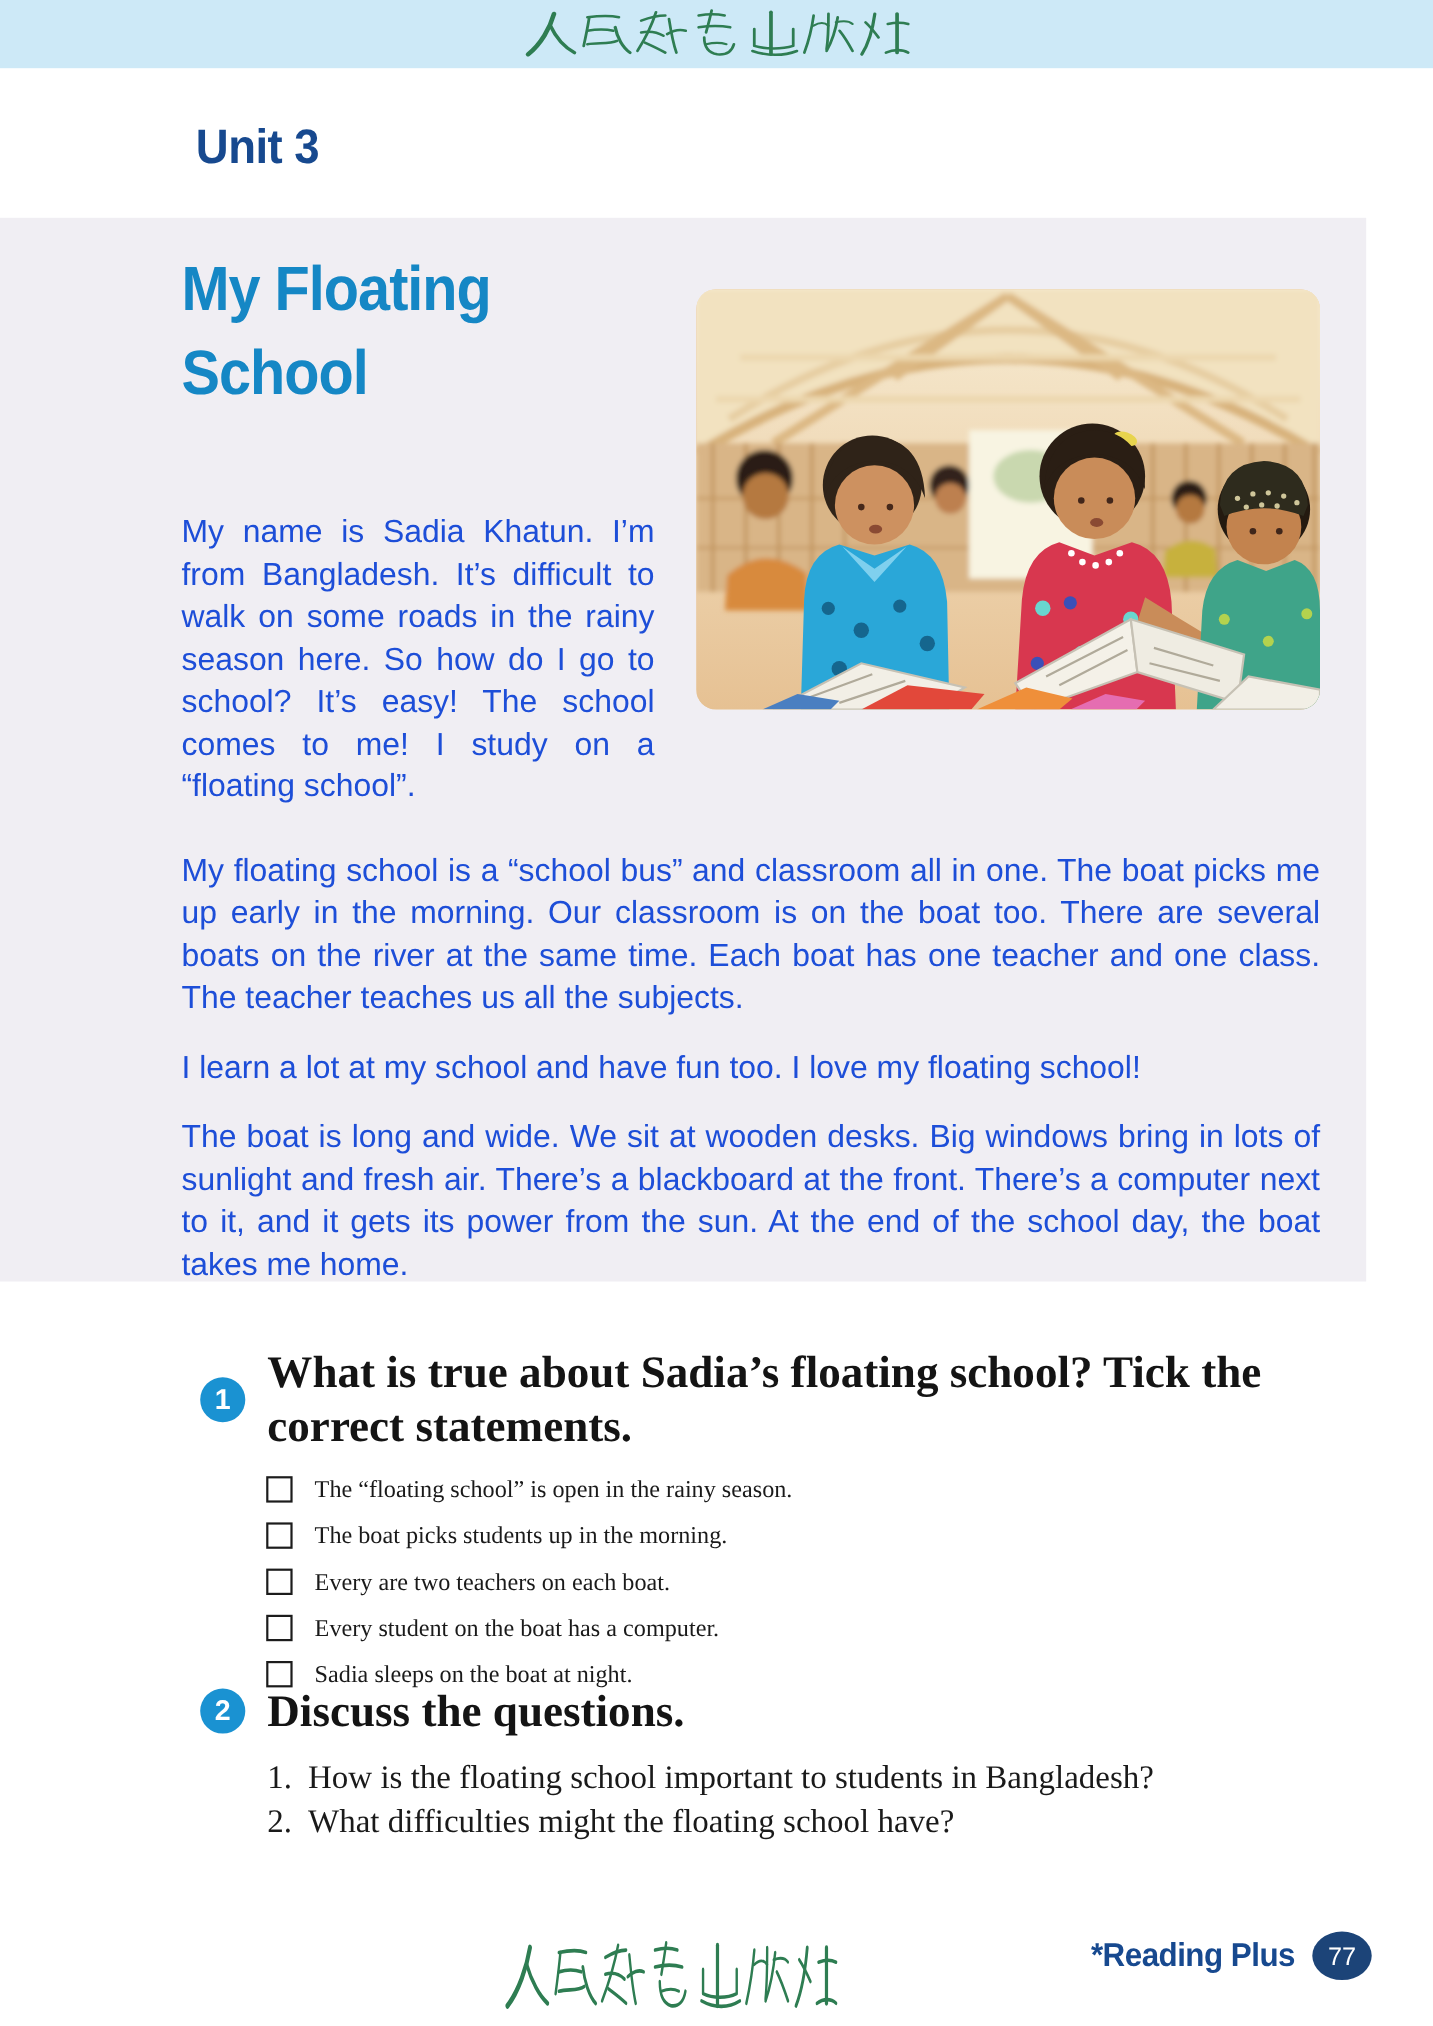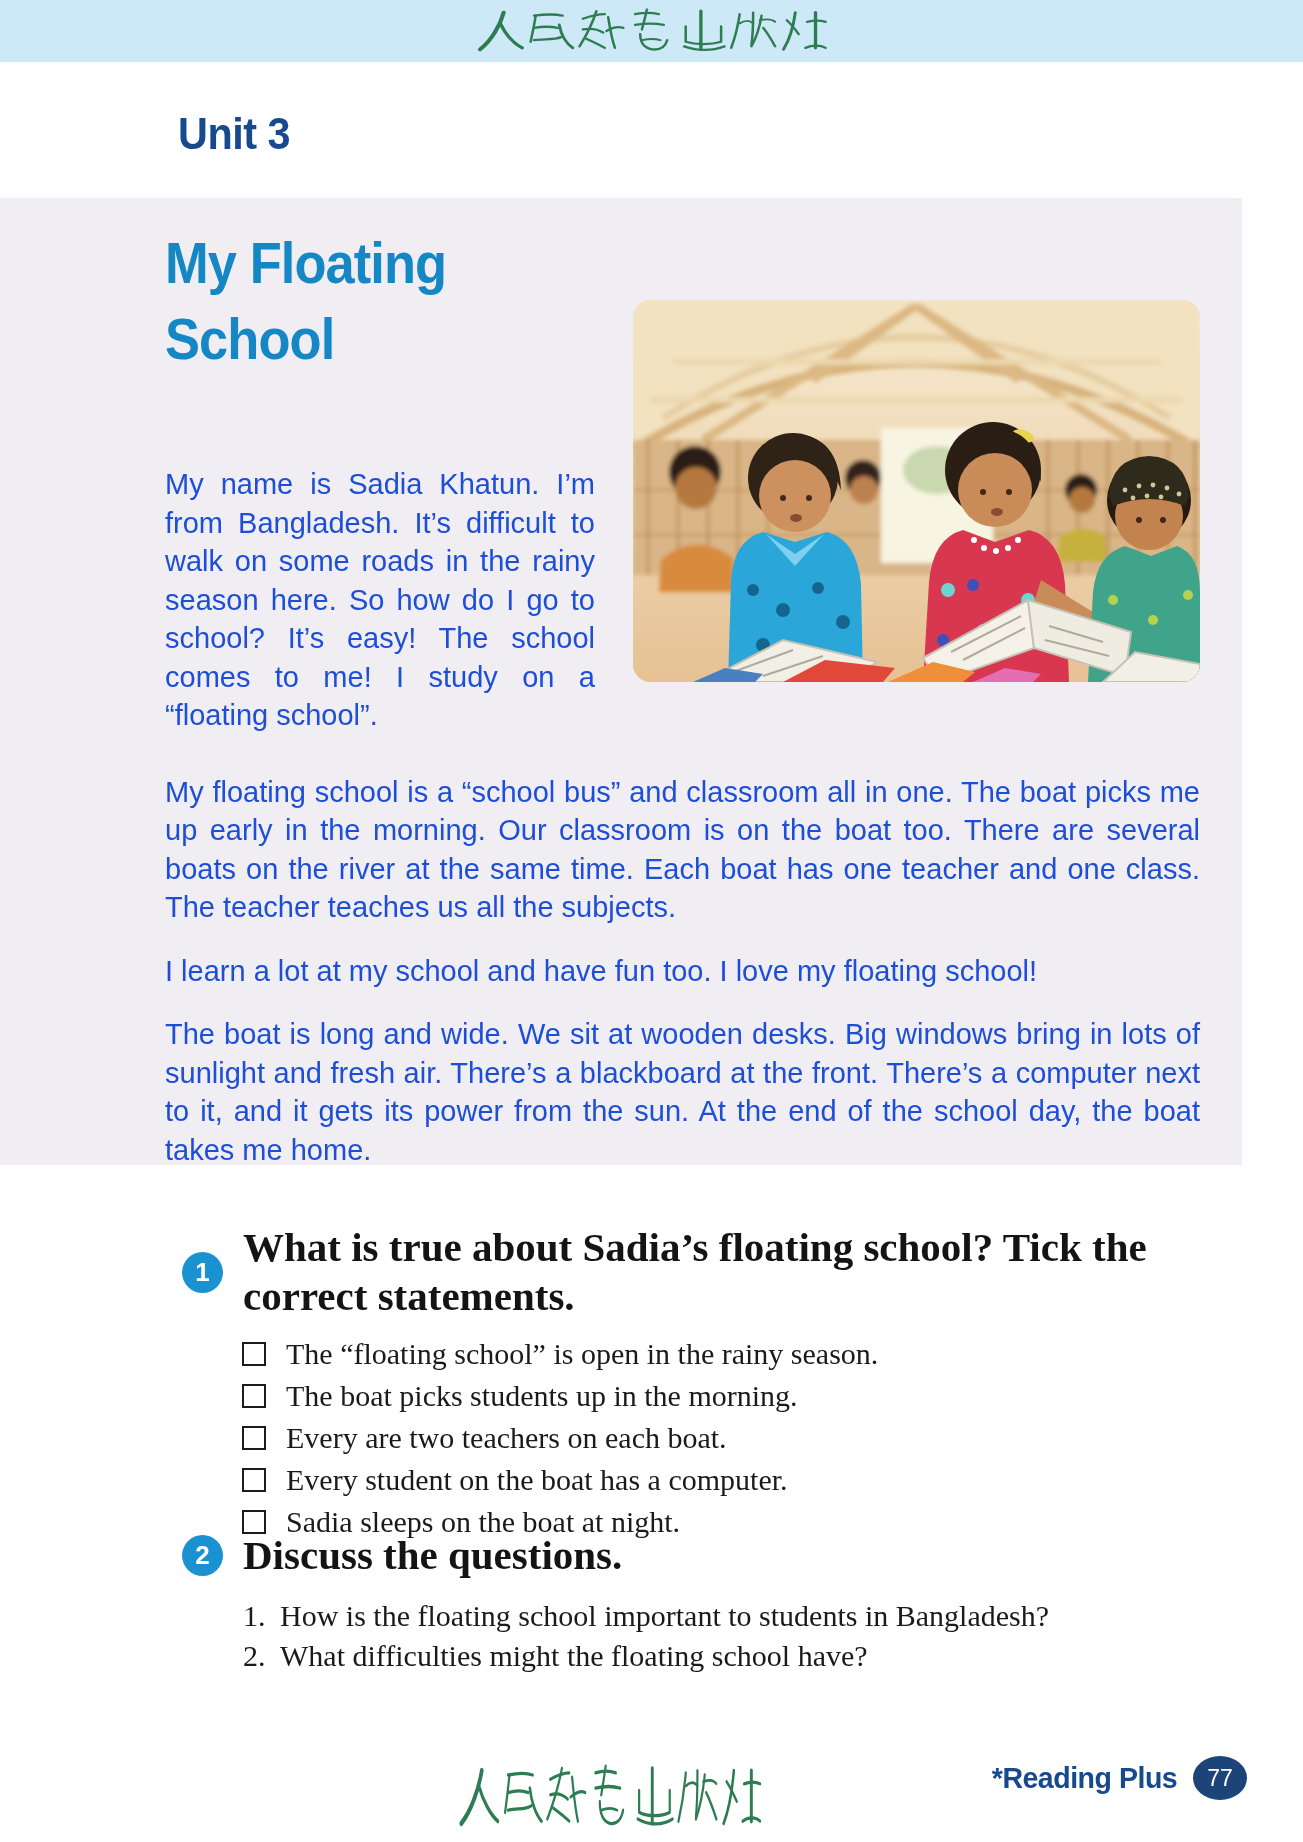--- a/index.html
+++ b/index.html
@@ -20,21 +20,21 @@
     position:absolute; left:178px; top:112px;
     font-size:44px; font-weight:bold; color:#17498f; line-height:1;
     transform:scaleX(0.94); transform-origin:0 0; letter-spacing:-0.5px;
   }
 
   
   .panel {
     position:absolute; left:0; top:198px; width:1242px; height:967px;
     background:#f0eef3; box-sizing:border-box; padding:27px 42px 0 165px;
   }
-  .row { display:flex;align-items:center; }
+  .row { display:flex; }
   .col-left { width:430px; flex:none; }
   .title {
     margin:0; font-size:57px; line-height:76px; font-weight:bold;
     color:#1587c5; white-space:nowrap; letter-spacing:-1px;
     transform:scaleX(0.92); transform-origin:0 0;
   }
   .lead {
     margin:88px 0 0; width:430px;
   }
   .bodytext {
@@ -59,21 +59,21 @@
     background:#1a92d2; color:#ffffff; font-weight:bold; font-size:26px;
     display:flex; align-items:center; justify-content:center;
   }
   .prompt {
     margin:0 0 0 20px; font-family:"Liberation Serif", serif;
     font-size:41px; font-weight:bold; color:#141414; line-height:1.2;
   }
   .checklist { list-style:none; margin:12px 0 0; padding:0 0 0 60px; }
   .checklist li {
     display:flex; align-items:center; height:42px;
-    font-family:"Liberation Serif", serif; font-size:30px; color:#1a1a1a;
+    font-family:"Liberation Serif", serif; font-size:22px; color:#1a1a1a;
   }
   .checkbox {
     flex:none; width:24px; height:24px; box-sizing:border-box;
     border:2px solid #1c1c1c; background:transparent; margin-right:20px;
   }
   .numlist { list-style:none; margin:16px 0 0; padding:0 0 0 61px; }
   .numlist li {
     display:flex; font-family:"Liberation Serif", serif;
     font-size:30px; line-height:40px; color:#1a1a1a;
   }

